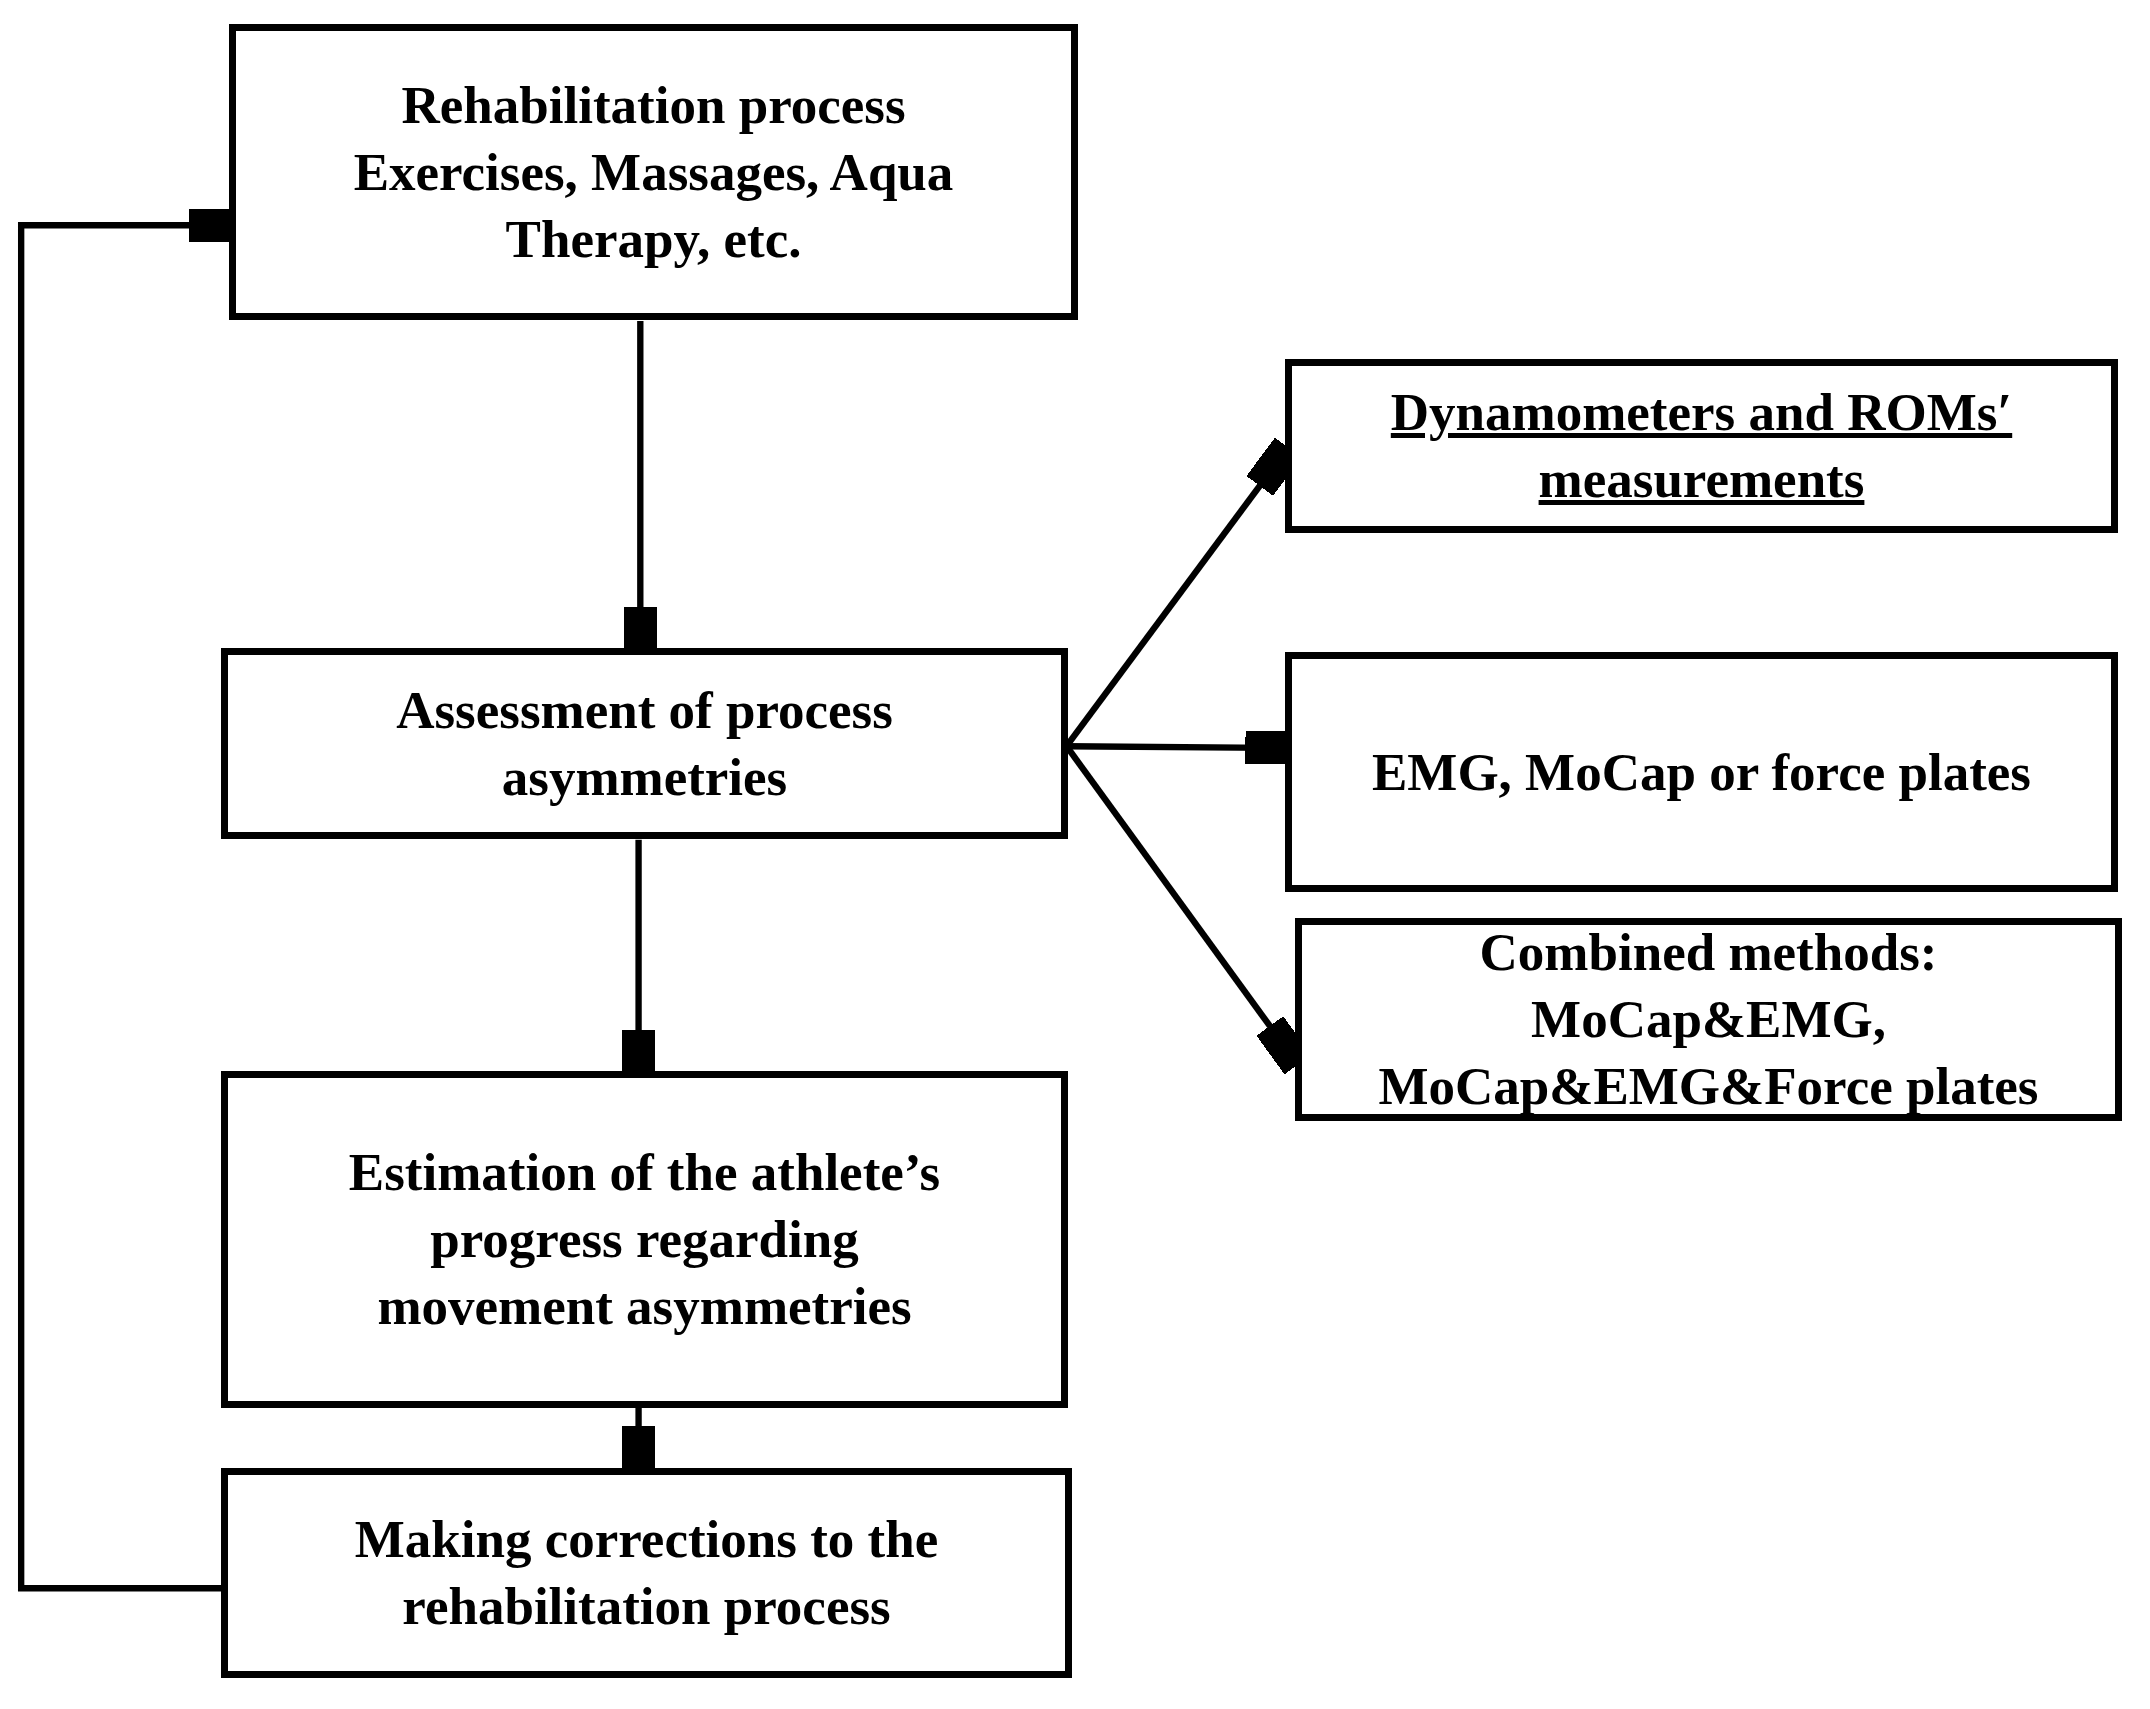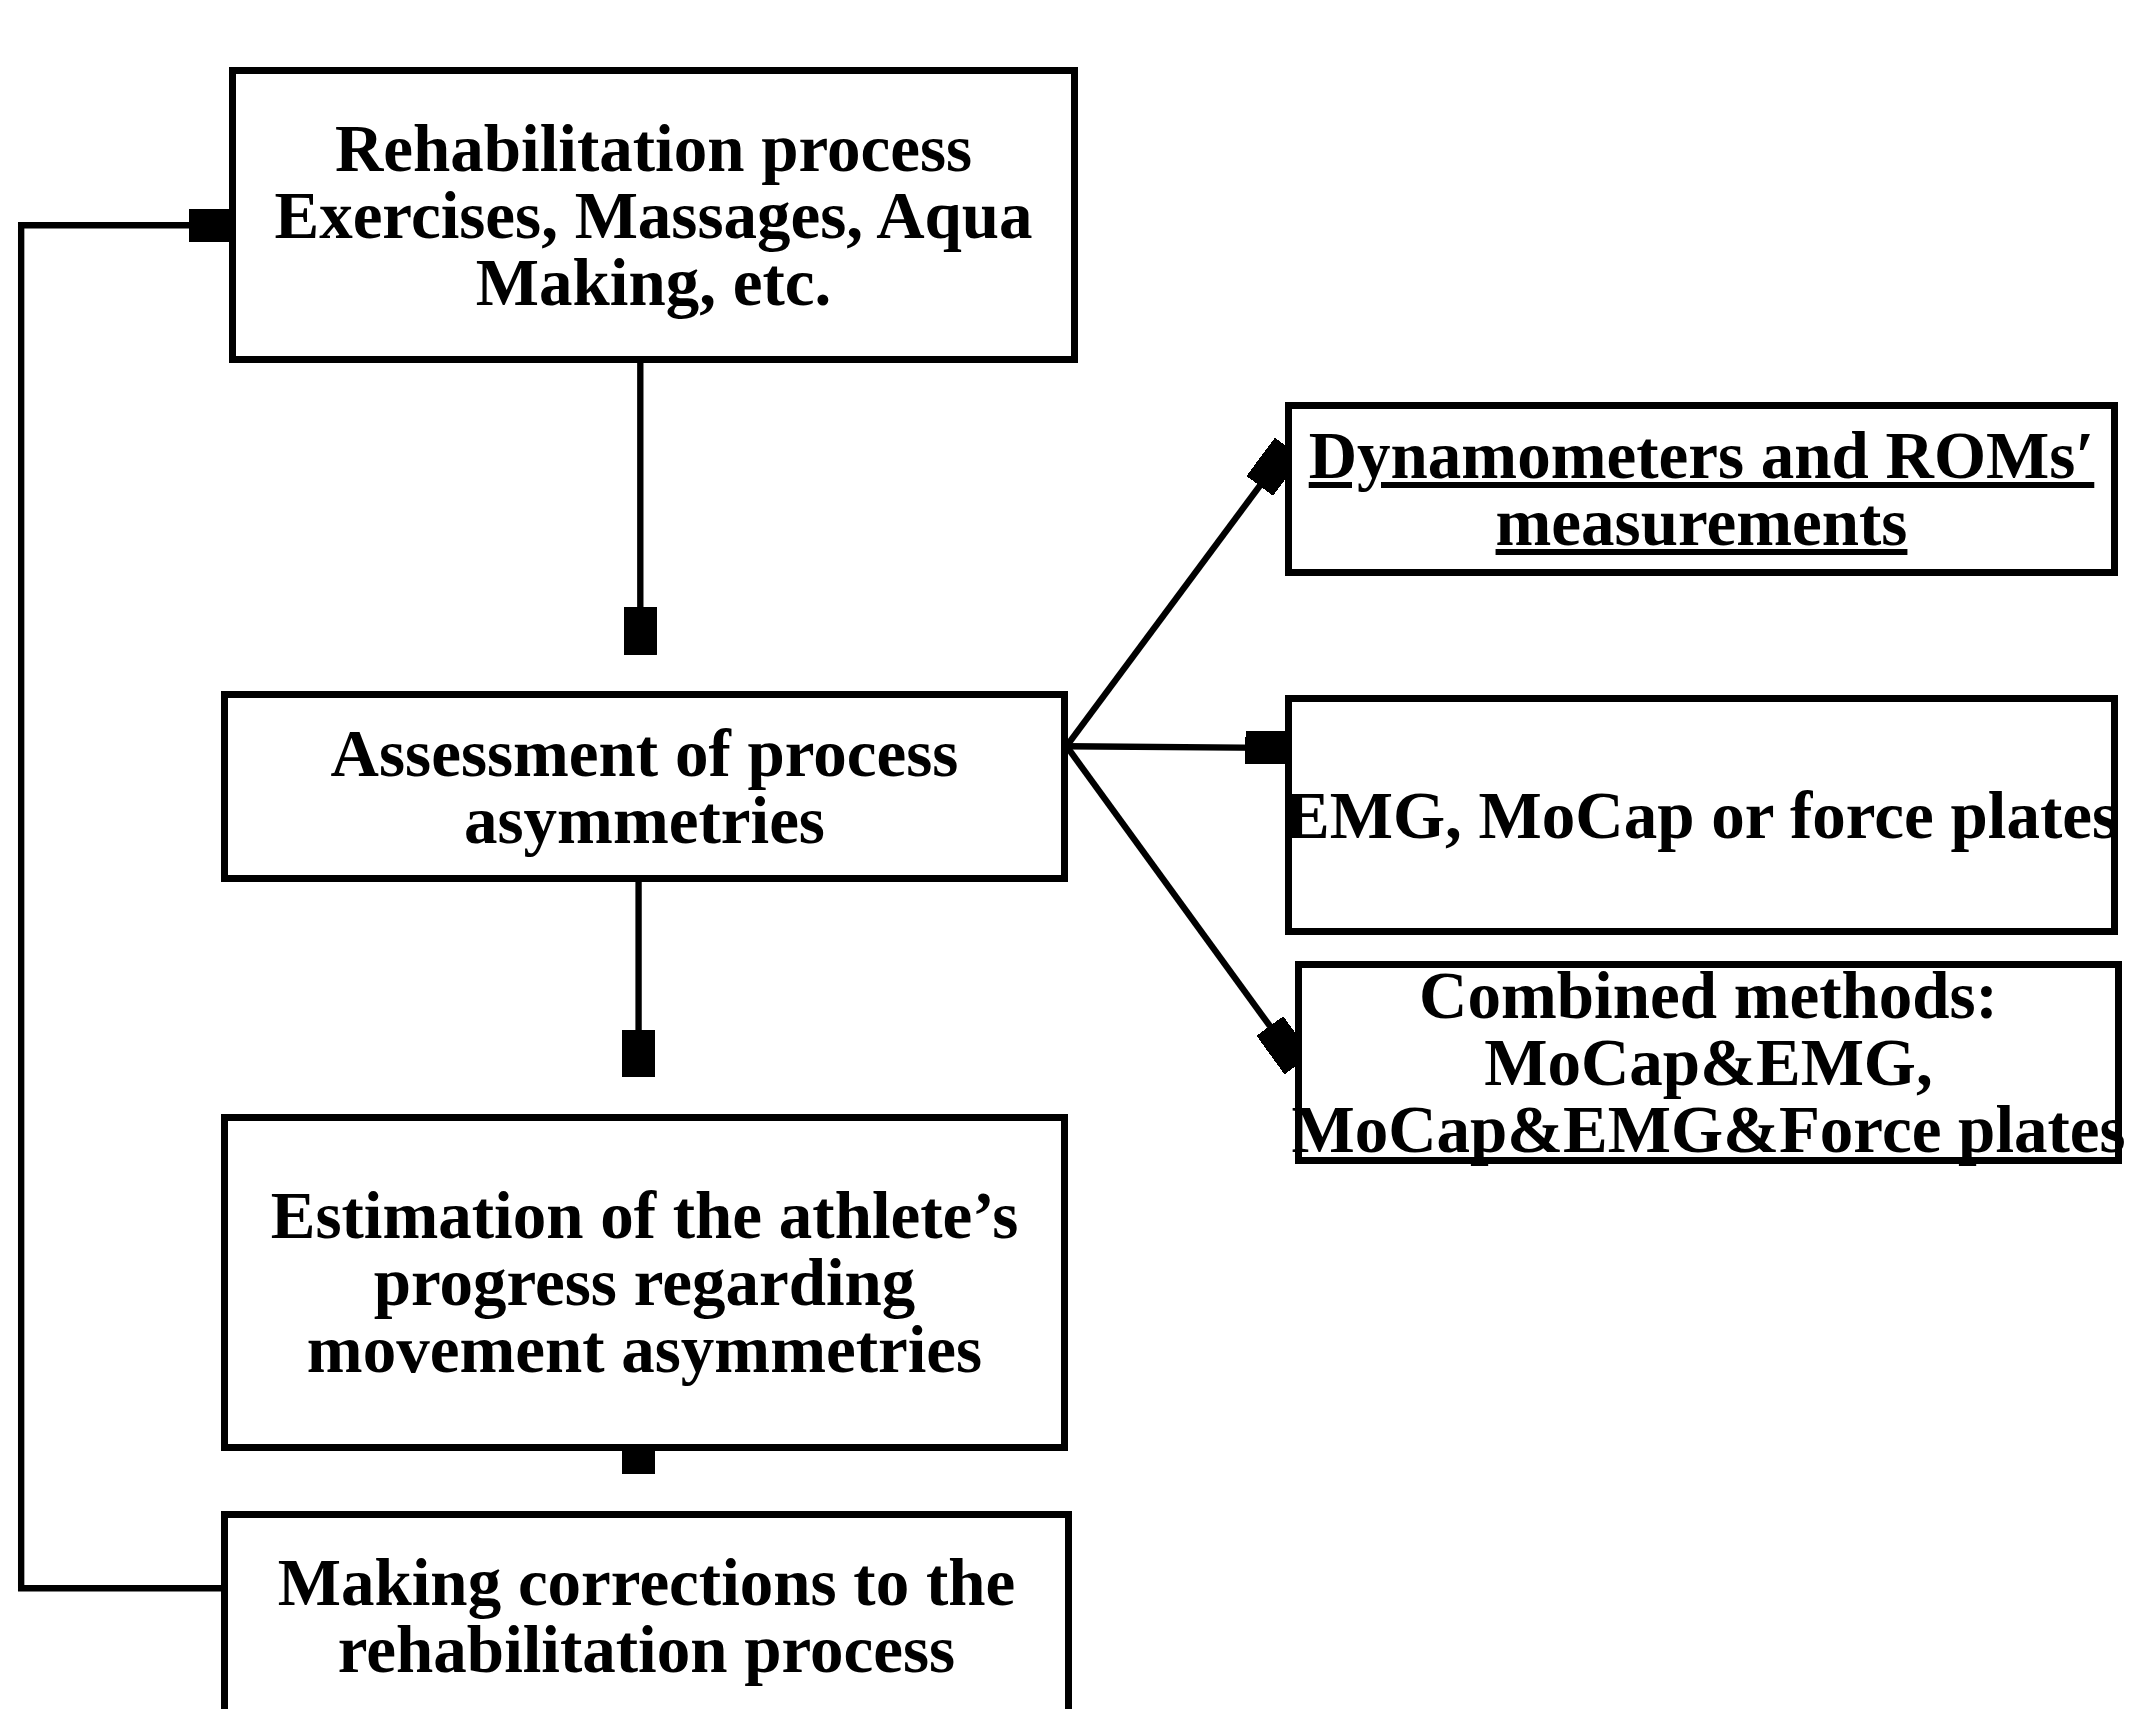--- a/index.html
+++ b/index.html
@@ -33,24 +33,23 @@
 
   .box {
     position: absolute;
     border: 7px solid #000000;
     background: #ffffff;
     display: flex;
     flex-direction: column;
     align-items: center;
     justify-content: center;
     text-align: center;
-    font-size: 67px;
+    font-size: 53px;
     line-height: 67px;
     white-space: nowrap;
-    margin-top: 43px;
   }
 
   #box-rehabilitation { left: 229px;  top: 24px;   width: 849px; height: 296px; }
   #box-assessment     { left: 221px;  top: 648px; width: 847px; height: 191px; }
   #box-estimation     { left: 221px;  top: 1071px; width: 847px; height: 337px; }
   #box-corrections    { left: 221px;  top: 1468px; width: 851px; height: 210px; justify-content: center; }
   #box-dynamometers   { left: 1285px; top: 359px;  width: 833px; height: 174px; text-decoration: underline; }
   #box-emg            { left: 1285px; top: 652px; width: 833px; height: 240px; }
   #box-combined       { left: 1295px; top: 918px; width: 827px; height: 203px; }
 </style>
@@ -71,21 +70,21 @@
     <path d="M 1105 2329 L 1105 2531" marker-end="url(#arrowhead)"></path>
     <path d="M 1846 1292 L 2217 792" marker-end="url(#arrowhead)"></path>
     <path d="M 1846 1292 L 2217 1295" marker-end="url(#arrowhead)"></path>
     <path d="M 1846 1292 L 2234 1826" marker-end="url(#arrowhead)"></path>
     <path d="M 384 2750 L 36 2750 L 36 390 L 387 390" marker-end="url(#arrowhead)"></path>
   </svg>
 
   <div class="box" id="box-rehabilitation">
     <div>Rehabilitation process</div>
     <div>Exercises, Massages, Aqua</div>
-    <div>Making, etc.</div>
+    <div>Therapy, etc.</div>
   </div>
 
   <div class="box" id="box-assessment">
     <div>Assessment of process</div>
     <div>asymmetries</div>
   </div>
 
   <div class="box" id="box-estimation">
     <div>Estimation of the athlete’s</div>
     <div>progress regarding</div>

